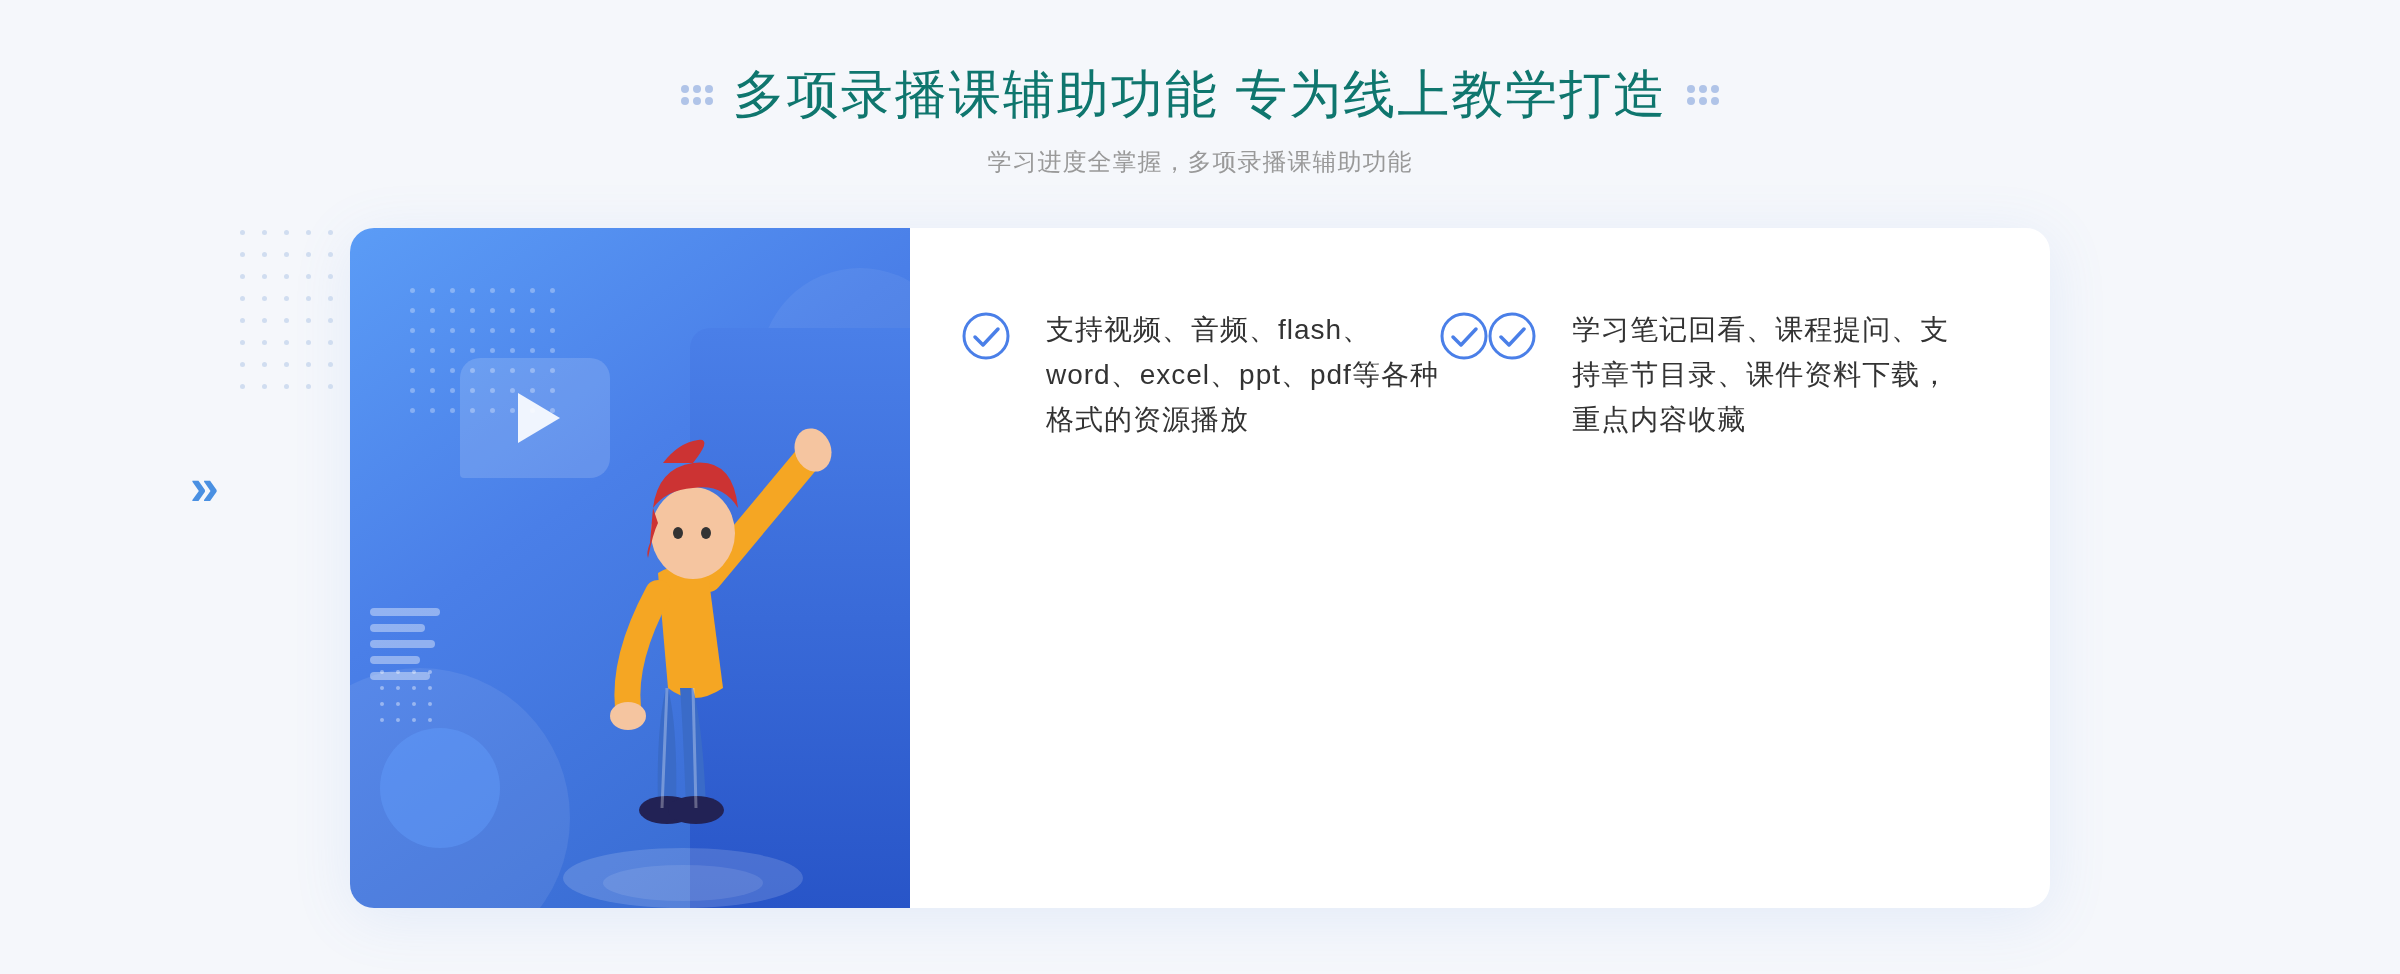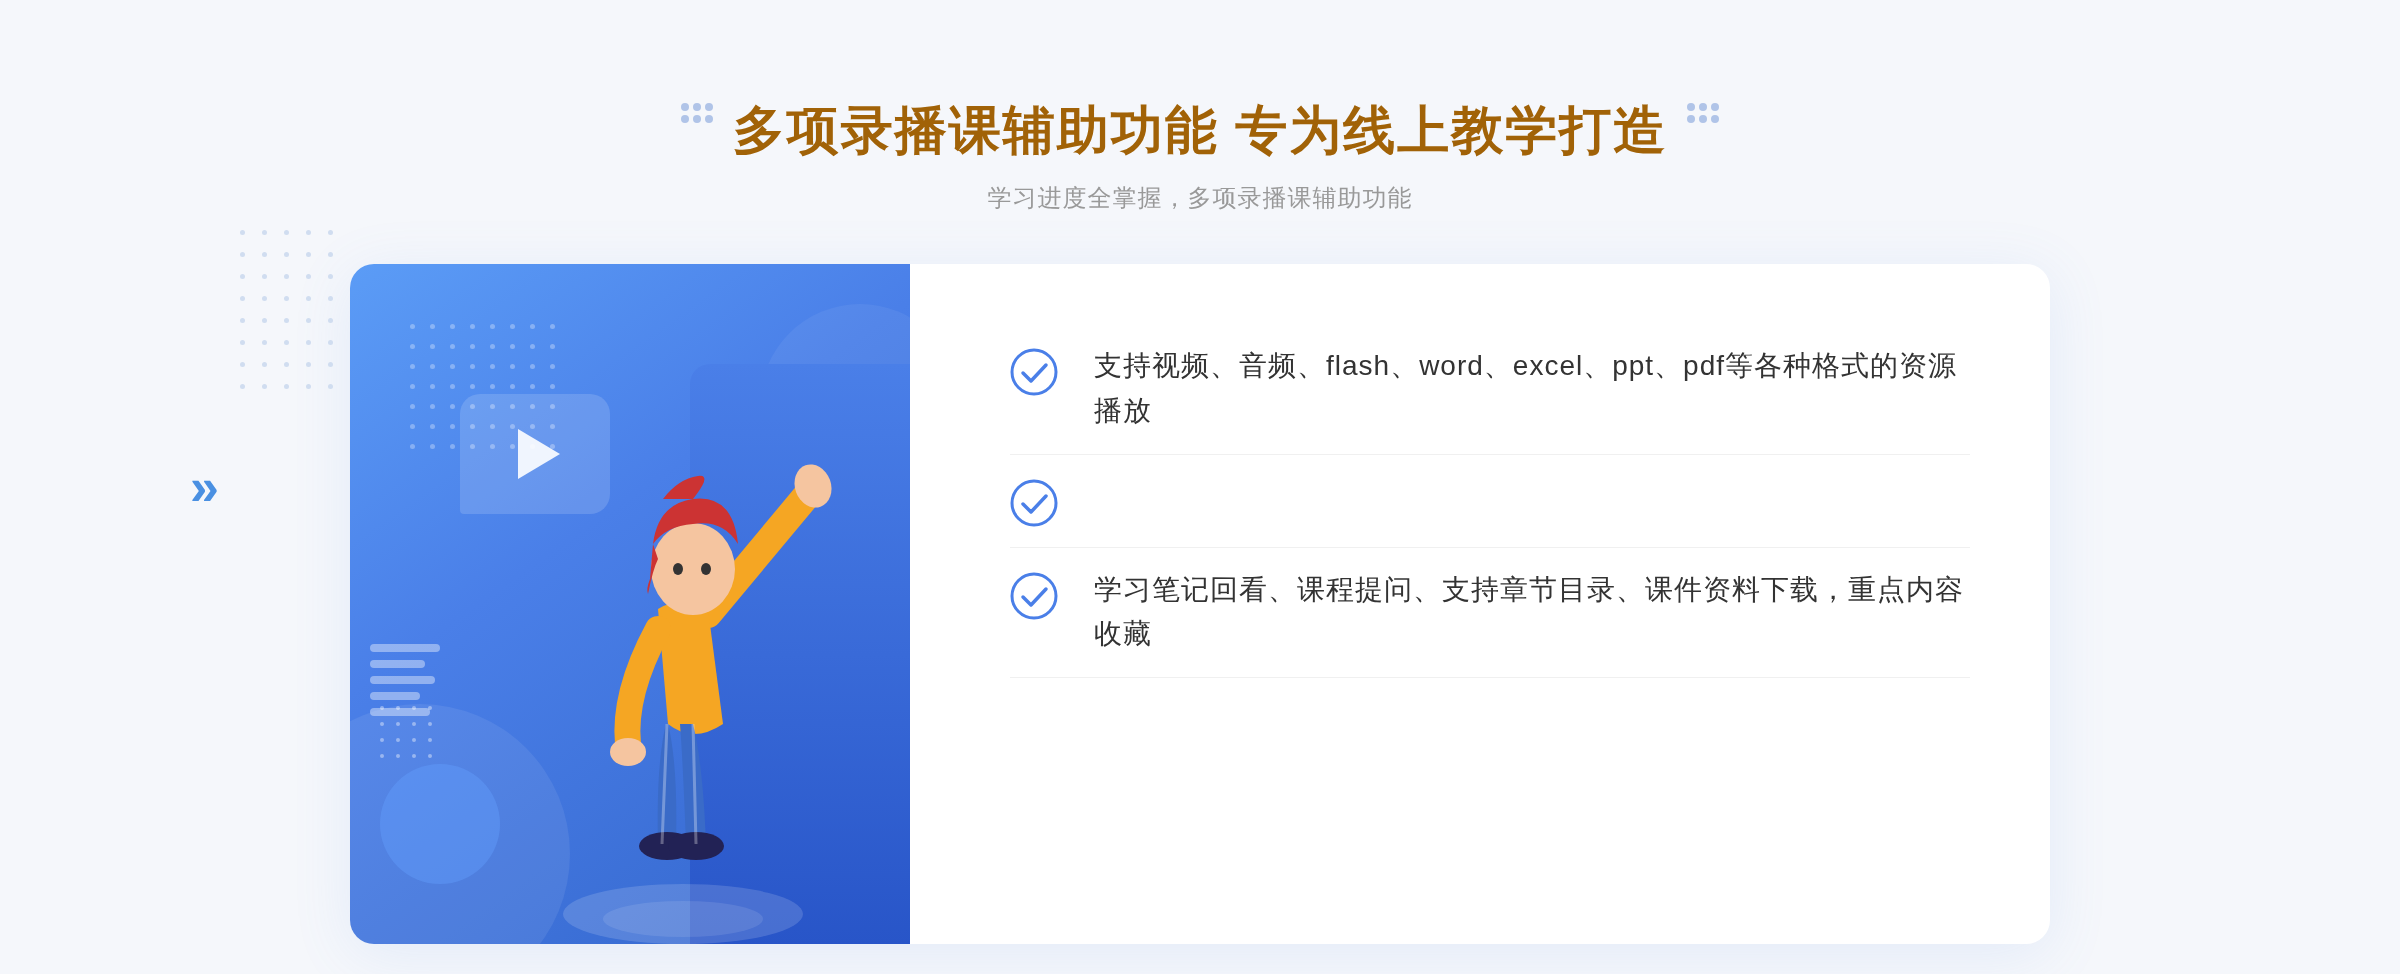--- a/index.html
+++ b/index.html
@@ -47,24 +47,23 @@
     .decorator-dots span {
       width: 8px;
       height: 8px;
       background: #b0c4e8;
       border-radius: 50%;
       display: block;
     }
 
     .main-title {
       font-size: 52px;
-      font-weight: 700;
-      color: #a16207;
+      font-weight: 400;
+      color: #0f766e;
       letter-spacing: 2px;
-      margin-top: 36px;
     }
 
     .sub-title {
       font-size: 24px;
       color: #999;
       margin-top: 16px;
       font-weight: 400;
       letter-spacing: 1px;
     }
 
@@ -188,24 +187,23 @@
     }
     .deco-stripe {
       height: 8px;
       background: rgba(255,255,255,0.4);
       border-radius: 4px;
     }
 
     
     .features-area {
       flex: 1;
-      padding: 60px 80px 60px 100px;
-      display: flex;
-      flex-direction: column;
-      justify-content: flex-start;
+      padding: 60px 80px 60px 52px;
+      display: flex;
+      justify-content: center;
     }
 
     .feature-item {
       display: flex;
       align-items: flex-start;
       gap: 36px;
       padding: 20px 0;
     }
 
     .feature-icon {

